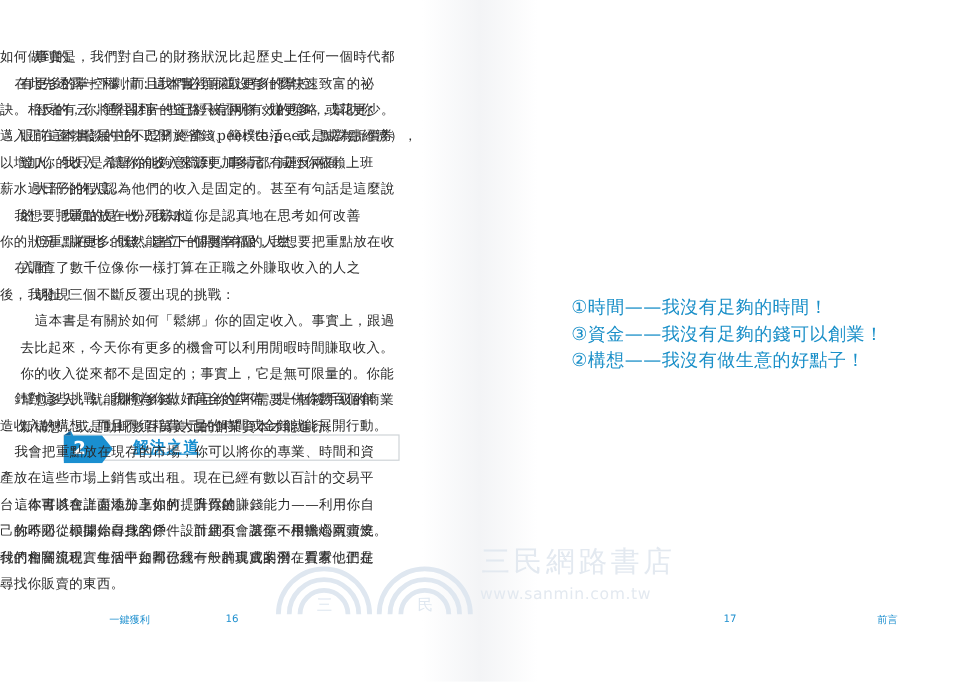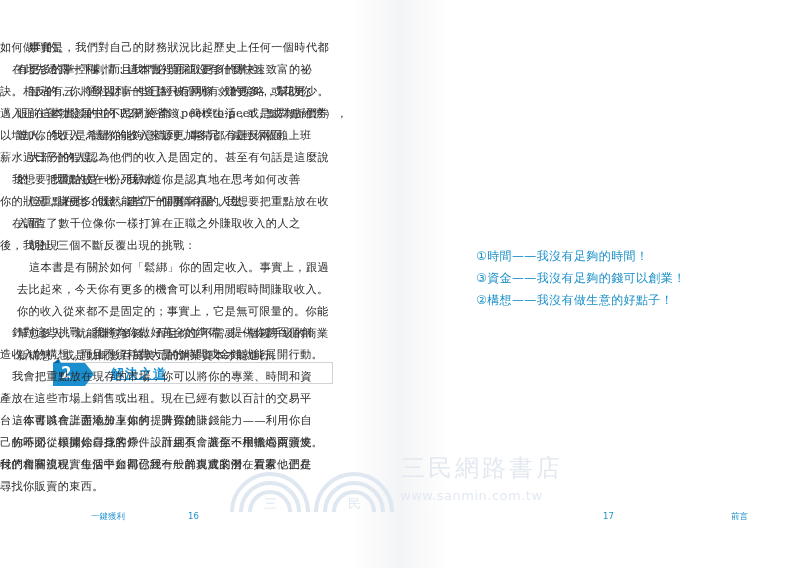--- a/index.html
+++ b/index.html
@@ -31,21 +31,21 @@
   .sec-num {
     position: absolute; left: 8px; top: 4px; color: #fff; font-weight: bold;
     font-family: "DejaVu Sans", sans-serif; font-size: 15px; line-height: 20px;
   }
   .sec-title {
     position: absolute; left: 57px; top: 2px; color: #1a8fd0;
     font-size: 13px; font-weight: bold; line-height: 18px; letter-spacing: 1px; text-decoration: underline;
   }
 
   .challenges { position: absolute; left: 476px; top: 245px; font-family: "DejaVu Sans", sans-serif;
-    color: #1a8fc8; font-size: 12px; line-height: 22px; letter-spacing: 0.4px; }
+    color: #1a8fc8; font-size: 15px; line-height: 22px; letter-spacing: 0.4px; }
   .challenges div { white-space: nowrap; }
 
   .footer { position: absolute; top: 511px; font-family: "DejaVu Sans", sans-serif; color: #1f90cf; font-size: 8.5px; }
   .footer.book { left: 55px; margin-left: 36px; }
   .footer.pg16 { left: 188px; }
   .footer.pg17 { left: 603px; }
   .footer.chap { left: 731px; }
 
   .watermark { position: absolute; left: 228px; top: 468px; width: 380px; height: 44px; pointer-events: none; }
   .wm-text { position: absolute; left: 173px; top: -16px; color: #e3e9f0; font-size: 24px; letter-spacing: 3px;

